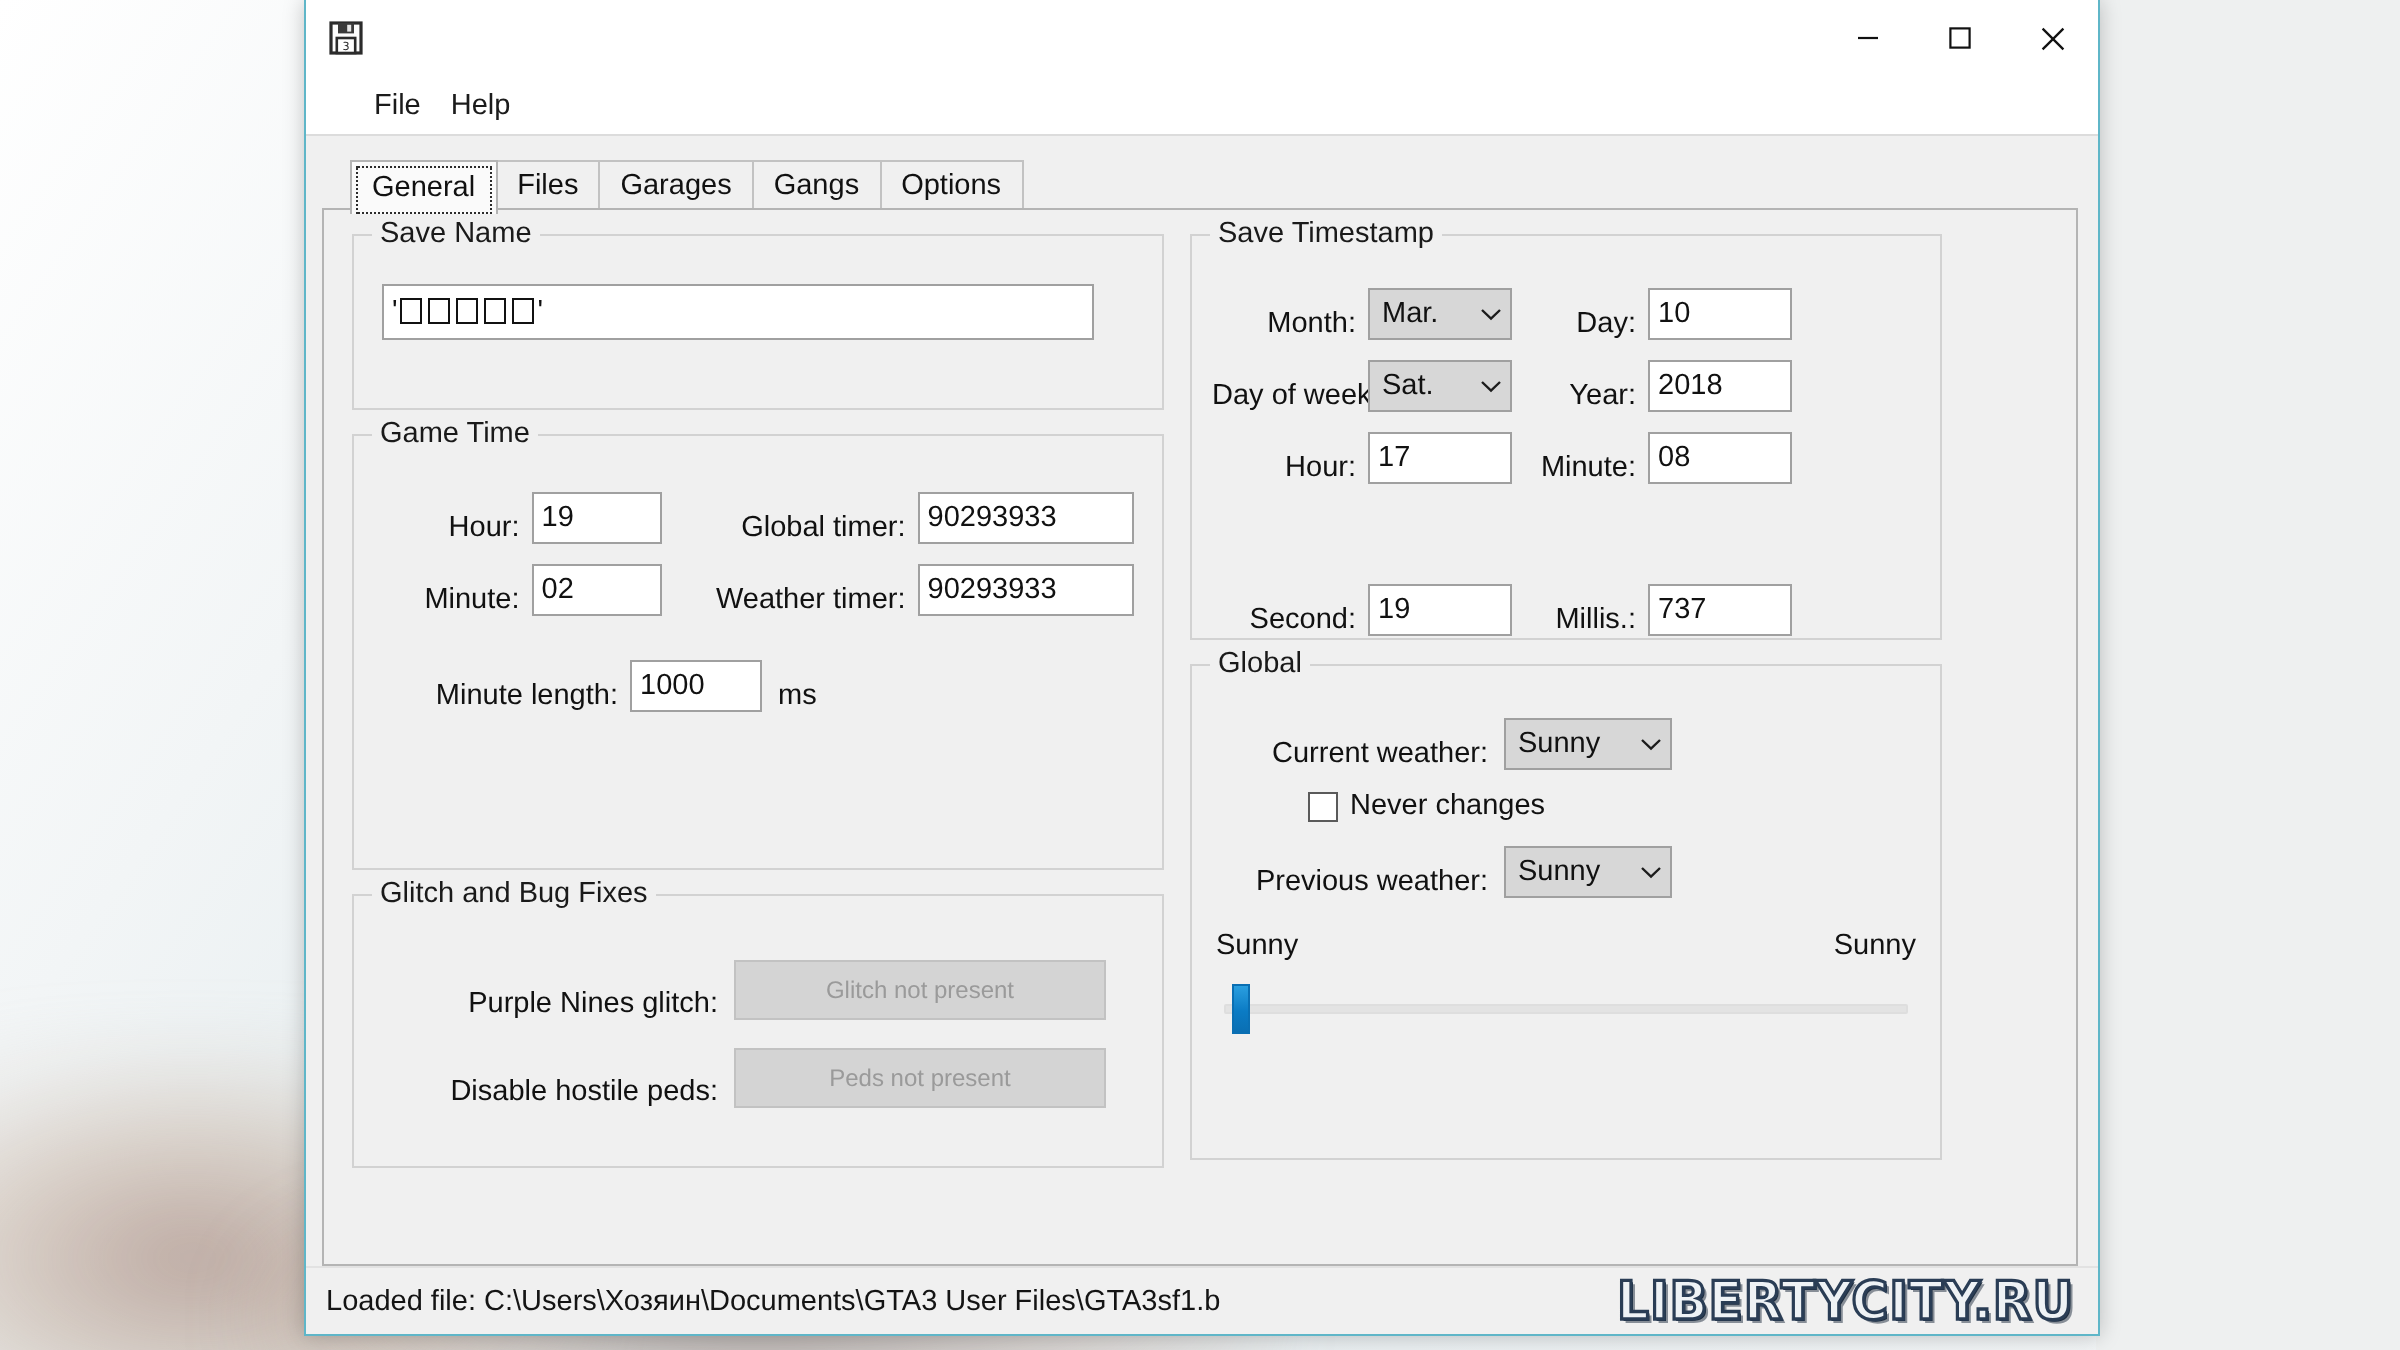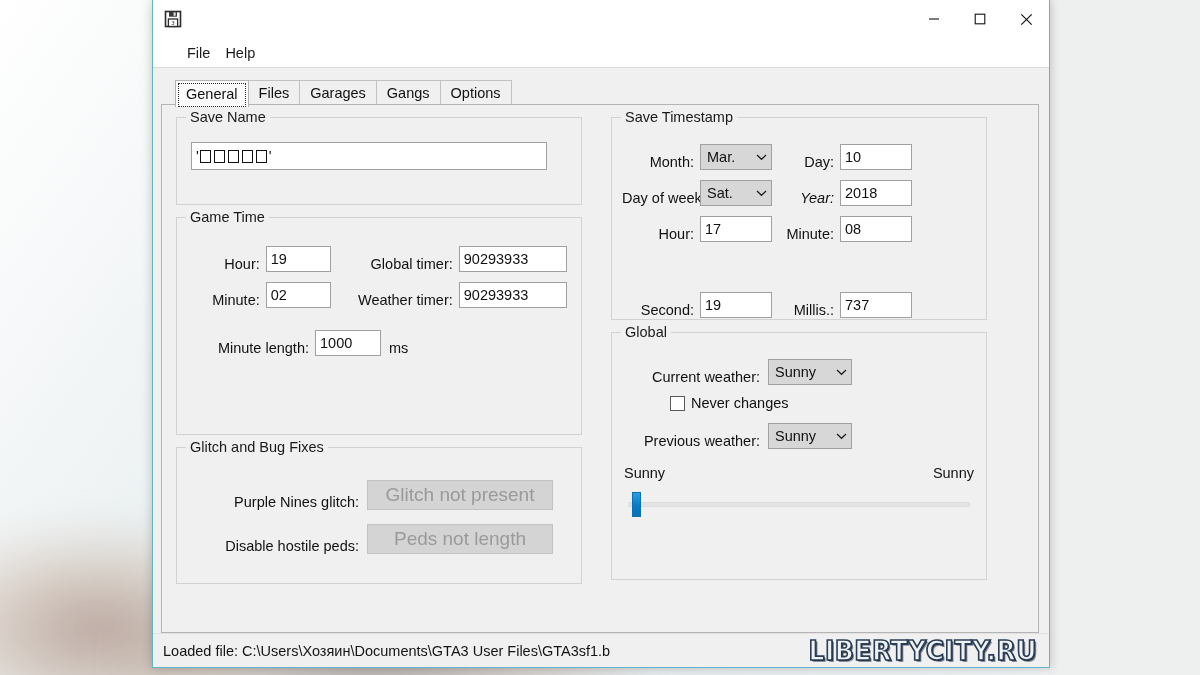--- a/index.html
+++ b/index.html
@@ -137,21 +137,20 @@
 
   
   #tab-page {
     flex: 1 1 auto;
     margin: -1px 10px 0 8px;
     border: 1px solid #b4b4b4;
     background: #f0f0f0;
     position: relative;
     display: flex;
     padding: 12px 14px 14px 14px;
-    gap: 16px;
   }
   .col { display: flex; flex-direction: column; }
   .col.left { width: 406px; flex: none; }
   .col.right { width: 376px; flex: none; margin-left: 13px; }
 
   
   .group {
     border: 1px solid #d2d2d2;
     position: relative;
     margin-bottom: 12px;
@@ -211,21 +210,21 @@
     margin-left: 10px;
     display: flex; align-items: center;
   }
 
   
   .btn-disabled {
     background: #d4d4d4;
     border: 1px solid #c2c2c2;
     height: 30px;
     display: flex; align-items: center; justify-content: center;
-    font-size: 19px;
+    font-size: 12px;
     color: #9a9a9a;
   }
 
   
   .cbox-row { display: flex; align-items: center; }
   .cbox {
     width: 15px; height: 15px;
     border: 1px solid #5a5a5a;
     background: #fff;
     flex: none;
@@ -403,21 +402,21 @@
 
       <div class="group" style="height:137px;">
         <span class="legend">Glitch and Bug Fixes</span>
         <div class="group-body" style="padding-top:32px;">
           <div class="row" style="margin-bottom:14px;">
             <span class="lbl" style="width:168px;">Purple Nines glitch:</span>
             <div class="btn-disabled" style="width:186px;margin-left:8px;">Glitch not present</div>
           </div>
           <div class="row">
             <span class="lbl" style="width:168px;">Disable hostile peds:</span>
-            <div class="btn-disabled" style="width:186px;margin-left:8px;">Peds not length</div>
+            <div class="btn-disabled" style="width:186px;margin-left:8px;">Peds not present</div>
           </div>
         </div>
       </div>
     </div>
 
     <div class="col right">
 
       <div class="group" style="height:203px;">
         <span class="legend">Save Timestamp</span>
         <div class="group-body" style="padding-top:26px;padding-left:10px;padding-right:10px;">
@@ -437,21 +436,21 @@
           <div class="row">
             <span class="lbl" style="width:72px;">Day of week:</span>
             <div class="combo" style="width:72px;margin-left:6px;">
               <span class="cv">Sat.</span>
               <span class="chev">
                 <svg width="11" height="8" viewBox="0 0 11 8">
                     <polyline points="1,2 5.5,6.3 10,2" fill="none" stroke="#1c1c1c" stroke-width="1.2"></polyline>
                   </svg>
               </span>
             </div>
-            <span class="lbl" style="width:40px;margin-left:22px;font-style:italic;">Year:</span>
+            <span class="lbl" style="width:40px;margin-left:22px;">Year:</span>
             <div class="txt" style="width:72px;margin-left:6px;">2018</div>
           </div>
           <div class="row">
             <span class="lbl" style="width:72px;">Hour:</span>
             <div class="txt" style="width:72px;margin-left:6px;">17</div>
             <span class="lbl" style="width:62px;margin-left:0px;">Minute:</span>
             <div class="txt" style="width:72px;margin-left:6px;">08</div>
           </div>
           <div class="row">
             <span class="lbl" style="width:72px;">Second:</span>

